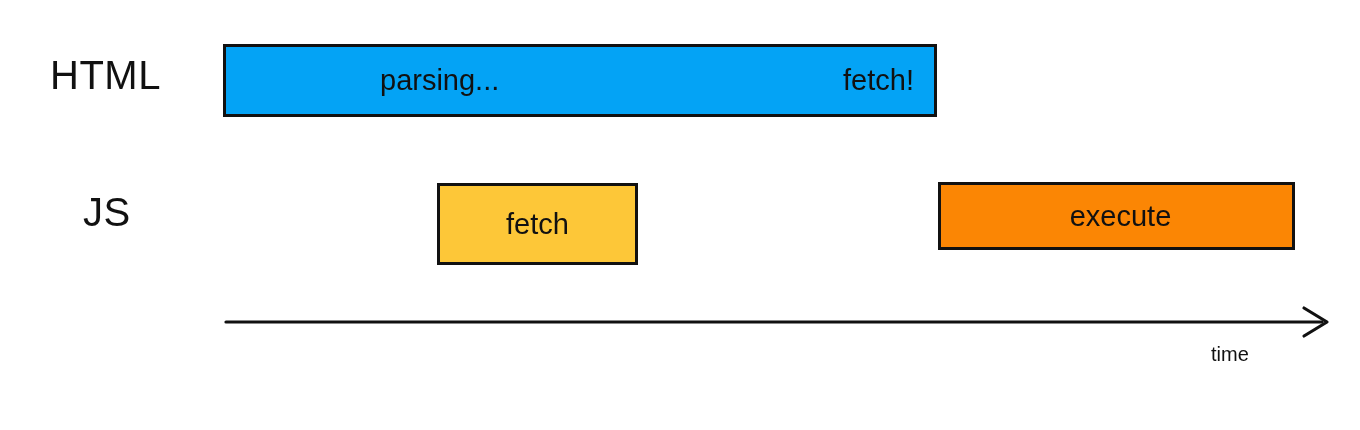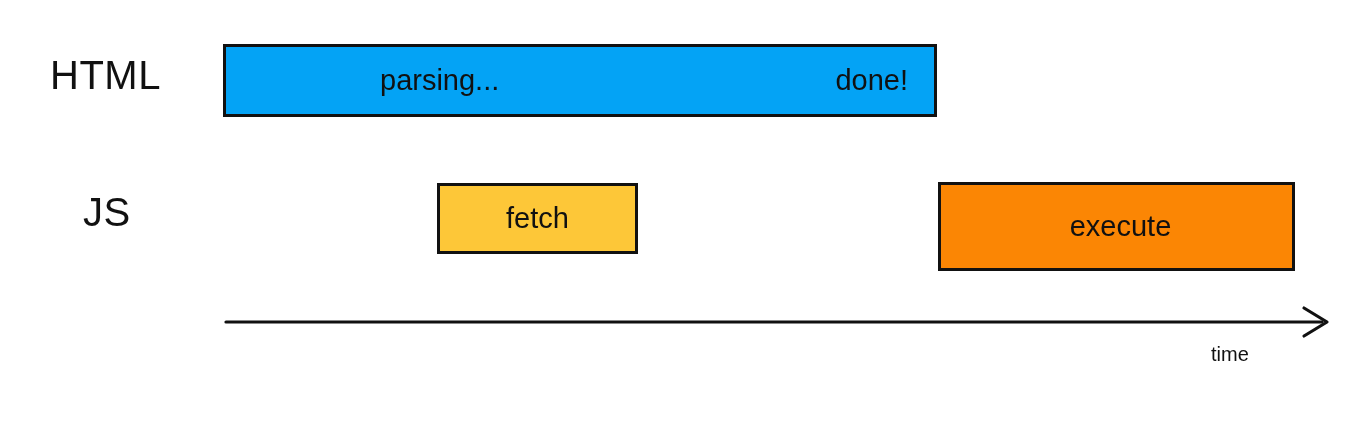--- a/index.html
+++ b/index.html
@@ -40,35 +40,35 @@
     white-space: nowrap;
   }
   .parsing-bar {
     left: 223px;
     top: 44px;
     width: 714px;
     height: 73px;
     background: var(--parsing-fill, #04A3F5);
     justify-content: space-between;
     padding-left: 154px;
-    padding-right: 26px;
+    padding-right: 20px;
   }
   .fetch-bar {
     left: 437px;
     top: 183px;
     width: 201px;
-    height: 71px;
+    height: 82px;
     background: var(--fetch-fill, #FDC738);
     justify-content: center;
   }
   .execute-bar {
     left: 938px;
     top: 182px;
     width: 357px;
-    height: 89px;
+    height: 68px;
     background: var(--execute-fill, #FB8604);
     justify-content: center;
     padding-left: 8px;
   }
 
   .time-arrow {
     position: absolute;
     left: 220px;
     top: 300px;
     width: 1120px;
@@ -93,21 +93,21 @@
 </style>
 </head>
 <body>
 
 <div class="canvas">
 
   <div class="row-label html-label">HTML</div>
 
   <div class="bar parsing-bar">
     <span>parsing...</span>
-    <span>done!</span>
+    <span>fetch!</span>
   </div>
 
   <div class="row-label js-label">JS</div>
 
   <div class="bar fetch-bar">
     <span>fetch</span>
   </div>
 
   <div class="bar execute-bar">
     <span>execute</span>

